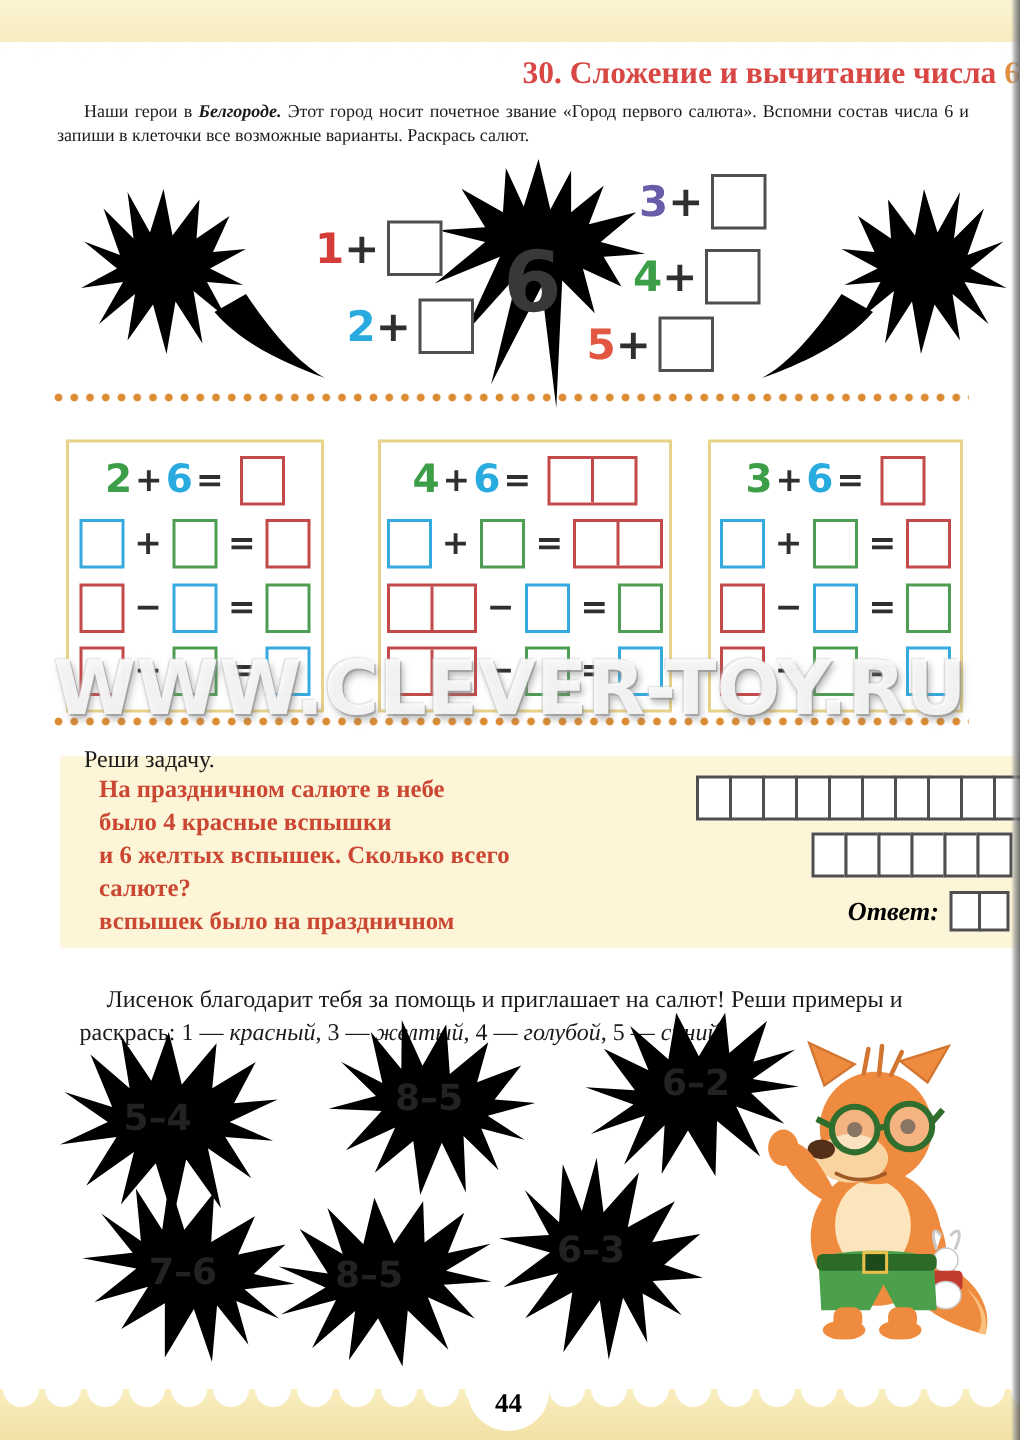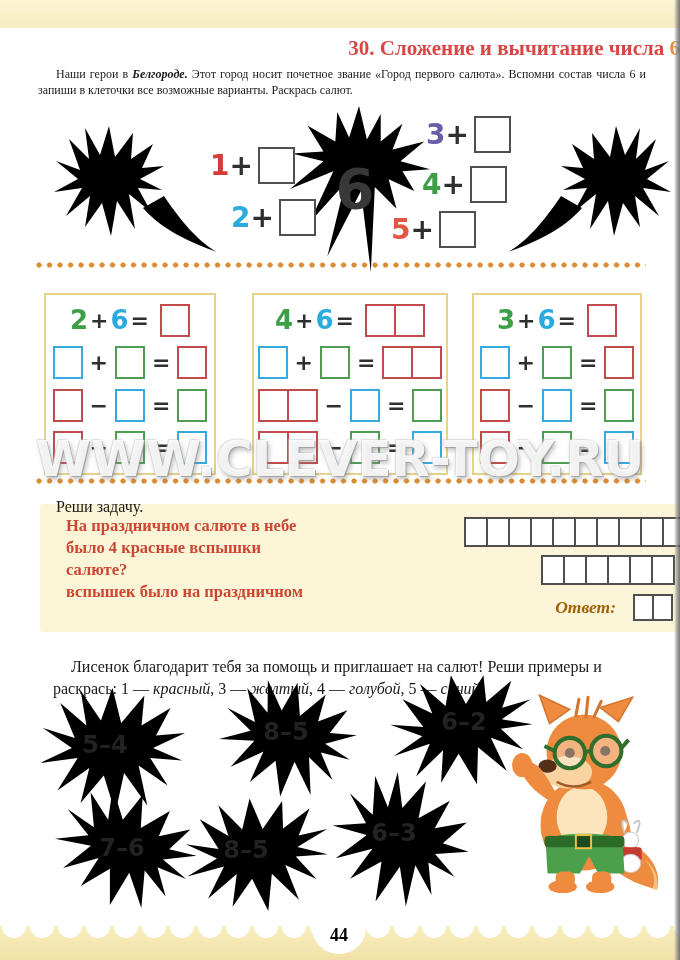--- a/index.html
+++ b/index.html
@@ -75,21 +75,21 @@
   .task-box{position:absolute;left:40px;top:504px;width:660px;height:128px;
             background:#fdf5d7;border-radius:3px;}
   .task-text{position:absolute;left:26px;top:11px;width:340px;
              font-weight:bold;font-size:16.5px;line-height:1.33;color:#cc4733;}
   .cells{position:absolute;display:flex;}
   .cell{width:24px;height:30px;border:2px solid #4f4f4f;background:#fff;
         box-sizing:border-box;margin-left:-2px;flex:none;}
   #cells-row1{top:13px;right:14px;}
   #cells-row2{top:51px;right:25px;}
   .answer{position:absolute;top:90px;right:27px;display:flex;align-items:center;}
-  .answer-label{font-style:italic;font-weight:bold;font-size:17.5px;color:#a16207;margin-right:19px;}
+  .answer-label{font-style:italic;font-weight:bold;font-size:17.5px;color:#000000;margin-right:9px;}
   .answer .cell{width:21px;height:27px;}
 
   
   .b-label{position:absolute;width:70px;text-align:center;z-index:2;
            font-family:"DejaVu Sans",sans-serif;font-weight:bold;font-size:24px;color:#222;}
 
   
   .fox{position:absolute;left:505px;top:688px;width:162px;height:205px;}
 
   
@@ -256,20 +256,21 @@
   </div>
 
   <div class="dots" id="divider2"></div>
 
   <div class="task-label">Реши задачу.</div>
 
   <div class="task-box">
     <div class="task-text">
       <div>На праздничном салюте в небе</div>
       <div>было 4 красные вспышки</div>
+      <div>и 6 желтых вспышек. Сколько всего</div>
       <div>салюте?</div>
       <div>вспышек было на праздничном</div>
     </div>
     <div class="cells" id="cells-row1">
         <span class="cell"></span>
         <span class="cell"></span>
         <span class="cell"></span>
         <span class="cell"></span>
         <span class="cell"></span>
         <span class="cell"></span>

